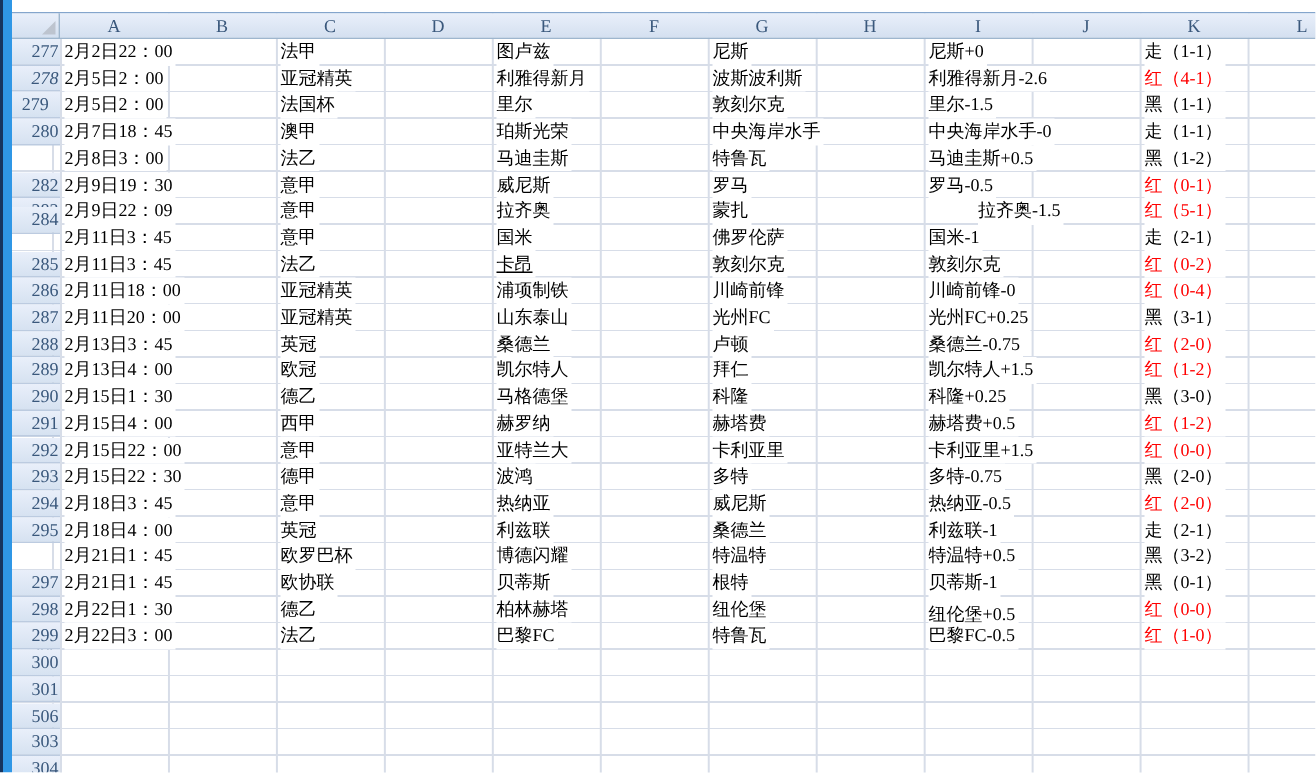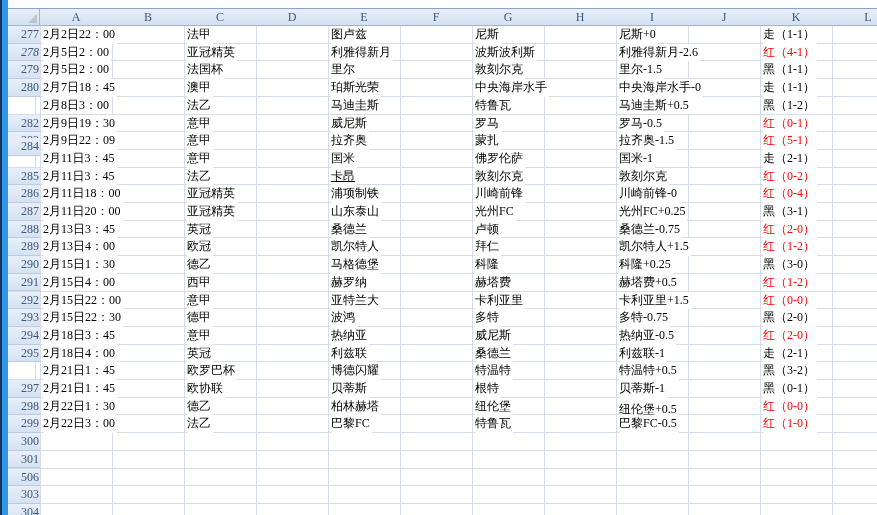--- a/index.html
+++ b/index.html
@@ -141,21 +141,21 @@
       <span class="cell-text" style="left: 35px; top: 88.5px;">2月9日19：30</span>
       <span class="cell-text" style="left: 179px; top: 88.5px;">意甲</span>
       <span class="cell-text" style="left: 323px; top: 88.5px;">威尼斯</span>
       <span class="cell-text" style="left: 467px; top: 88.5px;">罗马</span>
       <span class="cell-text" style="left: 611px; top: 88.5px;">罗马-0.5</span>
       <span class="cell-text" style="left: 755px; top: 88.5px; color: rgb(255, 0, 0);">红（0-1）</span>
       <span class="cell-text" style="left: 35px; top: 106.2px;">2月9日22：09</span>
       <span class="cell-text" style="left: 179px; top: 106.2px;">意甲</span>
       <span class="cell-text" style="left: 323px; top: 106.2px;">拉齐奥</span>
       <span class="cell-text" style="left: 467px; top: 106.2px;">蒙扎</span>
-      <span class="cell-text" style="left: 611px; top: 106.2px;">拉齐奥-1.5</span>
+      <span class="cell-text" style="left: 644px; top: 106.2px;">拉齐奥-1.5</span>
       <span class="cell-text" style="left: 755px; top: 106.2px; color: rgb(255, 0, 0);">红（5-1）</span>
       <span class="cell-text" style="left: 35px; top: 123.9px;">2月11日3：45</span>
       <span class="cell-text" style="left: 179px; top: 123.9px;">意甲</span>
       <span class="cell-text" style="left: 323px; top: 123.9px;">国米</span>
       <span class="cell-text" style="left: 467px; top: 123.9px;">佛罗伦萨</span>
       <span class="cell-text" style="left: 611px; top: 123.9px;">国米-1</span>
       <span class="cell-text" style="left: 755px; top: 123.9px; color: rgb(0, 0, 0);">走（2-1）</span>
       <span class="cell-text" style="left: 35px; top: 141.6px;">2月11日3：45</span>
       <span class="cell-text" style="left: 179px; top: 141.6px;">法乙</span>
       <span class="cell-text" style="left: 323px; top: 141.6px; text-decoration: underline;">卡昂</span>
@@ -244,21 +244,21 @@
       <span class="cell-text" style="left: 179px; top: 389.4px;">法乙</span>
       <span class="cell-text" style="left: 323px; top: 389.4px;">巴黎FC</span>
       <span class="cell-text" style="left: 467px; top: 389.4px;">特鲁瓦</span>
       <span class="cell-text" style="left: 611px; top: 389.4px;">巴黎FC-0.5</span>
       <span class="cell-text" style="left: 755px; top: 389.4px; color: rgb(255, 0, 0);">红（1-0）</span>
     </div>
 
   <div class="row-header-col">
       <div class="row-num-cell" style="top: 0px;">277</div>
       <div class="row-num-cell" style="top: 17.7px; font-style: italic;">278</div>
-      <div class="row-num-cell" style="top: 35.4px;">279</div>
+      <div class="row-num-cell" style="top: 35.4px; text-align: center;">279</div>
       <div class="row-num-cell" style="top: 53.1px;">280</div>
       <div class="row-num-cell" style="top: 70.8px; margin-top: 20px;">281</div>
       <div class="row-num-cell" style="top: 88.5px;">282</div>
       <div class="row-num-cell" style="top: 106.2px;">283</div>
       <div class="row-num-cell" style="top: 112px;">284</div>
       <div class="row-num-cell" style="top: 141.6px;">285</div>
       <div class="row-num-cell" style="top: 159.3px;">286</div>
       <div class="row-num-cell" style="top: 177px;">287</div>
       <div class="row-num-cell" style="top: 194.7px;">288</div>
       <div class="row-num-cell" style="top: 212.4px;">289</div>

